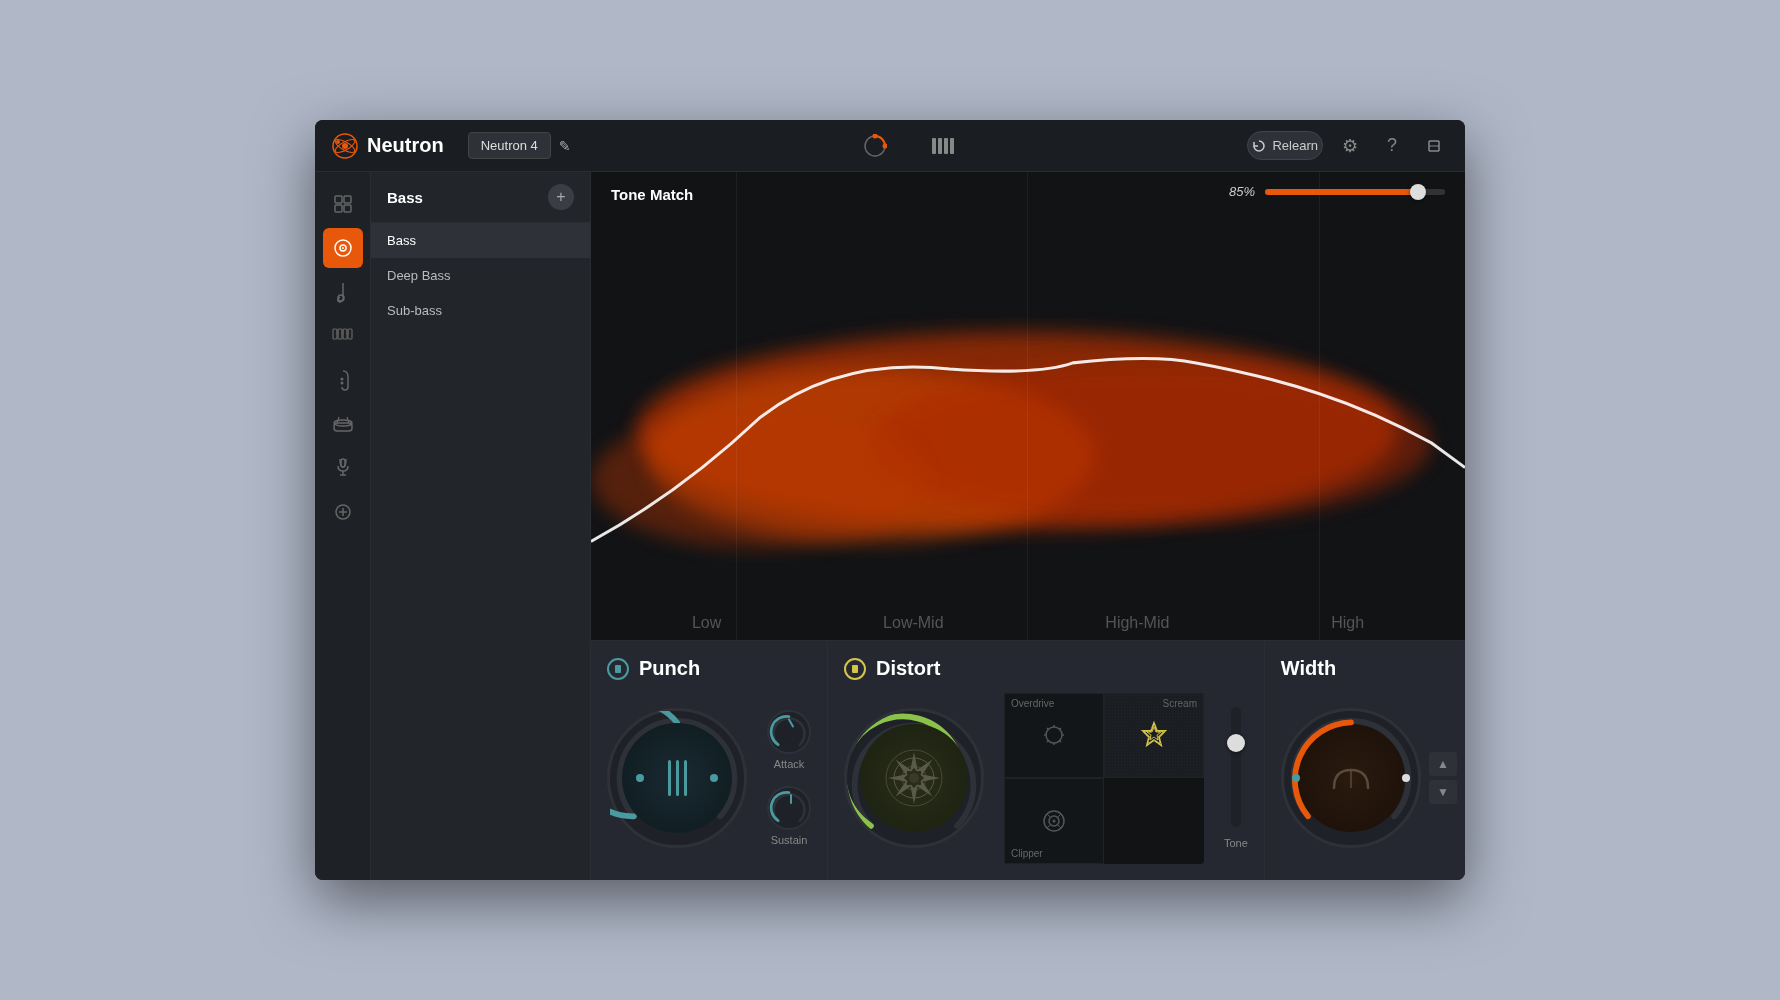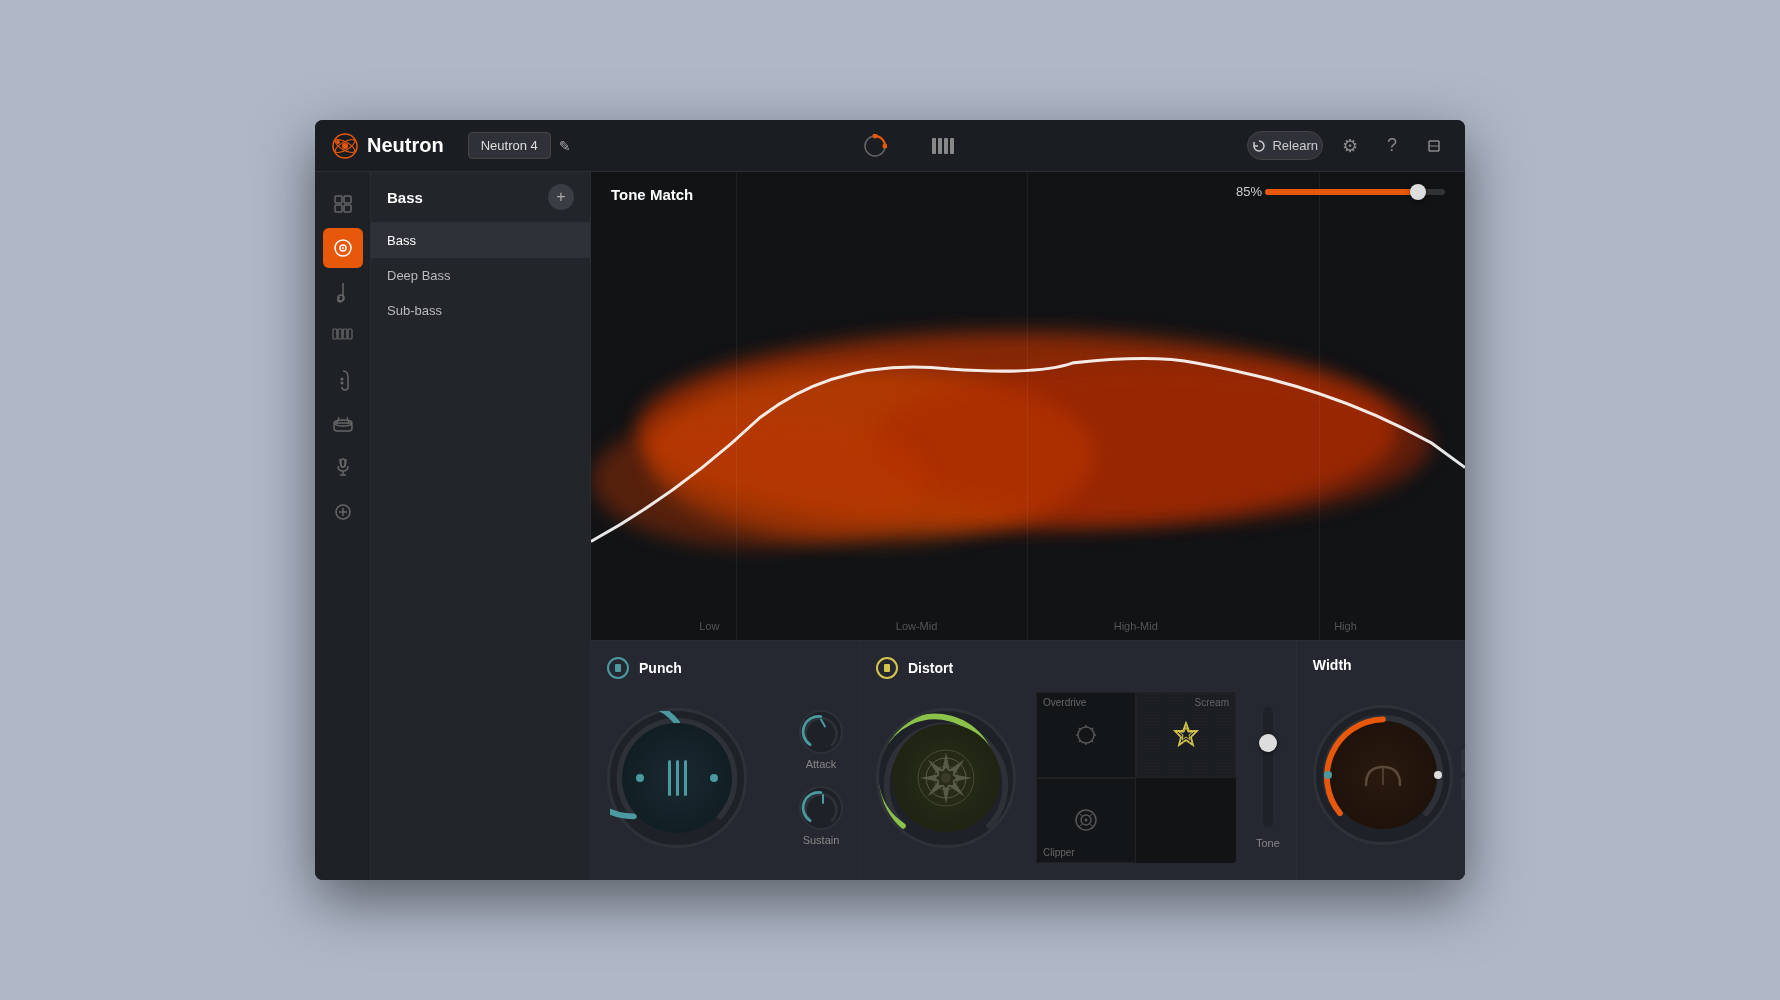--- a/index.html
+++ b/index.html
@@ -223,22 +223,23 @@
       color: #fff;
       font-size: 15px;
       font-weight: 600;
     }
     .tone-slider-area {
       position: absolute;
       top: 12px;
       right: 20px;
       display: flex;
       align-items: center;
-      gap: 3px;
+      gap: 10px;
       z-index: 10;
+      font-style: italic;
     }
     .tone-pct {
       color: #ccc;
       font-size: 13px;
     }
     .tone-slider {
       width: 180px;
       height: 6px;
       background: #333;
       border-radius: 3px;
@@ -271,21 +272,21 @@
       position: absolute;
       bottom: 8px;
       left: 0;
       right: 0;
       display: flex;
       justify-content: space-around;
       padding: 0 20px;
     }
     .freq-label {
       color: #555;
-      font-size: 11px;
+      font-size: 16px;
     }
     .grid-lines {
       position: absolute;
       inset: 0;
       display: flex;
       justify-content: space-around;
       pointer-events: none;
     }
     .grid-line {
       width: 1px;
@@ -334,21 +335,21 @@
       width: 6px;
       height: 8px;
       background: #4a9aa0;
       border-radius: 1px;
     }
     .panel-power-dot.yellow {
       background: #d4c44a;
     }
     .panel-title {
       color: #fff;
-      font-size: 14px;
+      font-size: 20px;
       font-weight: 700;
     }
     .panel-body {
       flex: 1;
       display: flex;
       align-items: center;
       gap: 20px;
     }
     .knob-outer {
       width: 140px;
@@ -397,21 +398,20 @@
     .punch-dot-right {
       right: 14px;
       top: 50%;
       transform: translateY(-50%);
     }
     
     .mini-knobs {
       display: flex;
       flex-direction: column;
       gap: 16px;
-      margin-left: 32px;
     }
     .mini-knob-row {
       display: flex;
       flex-direction: column;
       align-items: center;
       gap: 4px;
     }
     .mini-knob {
       width: 44px;
       height: 44px;

